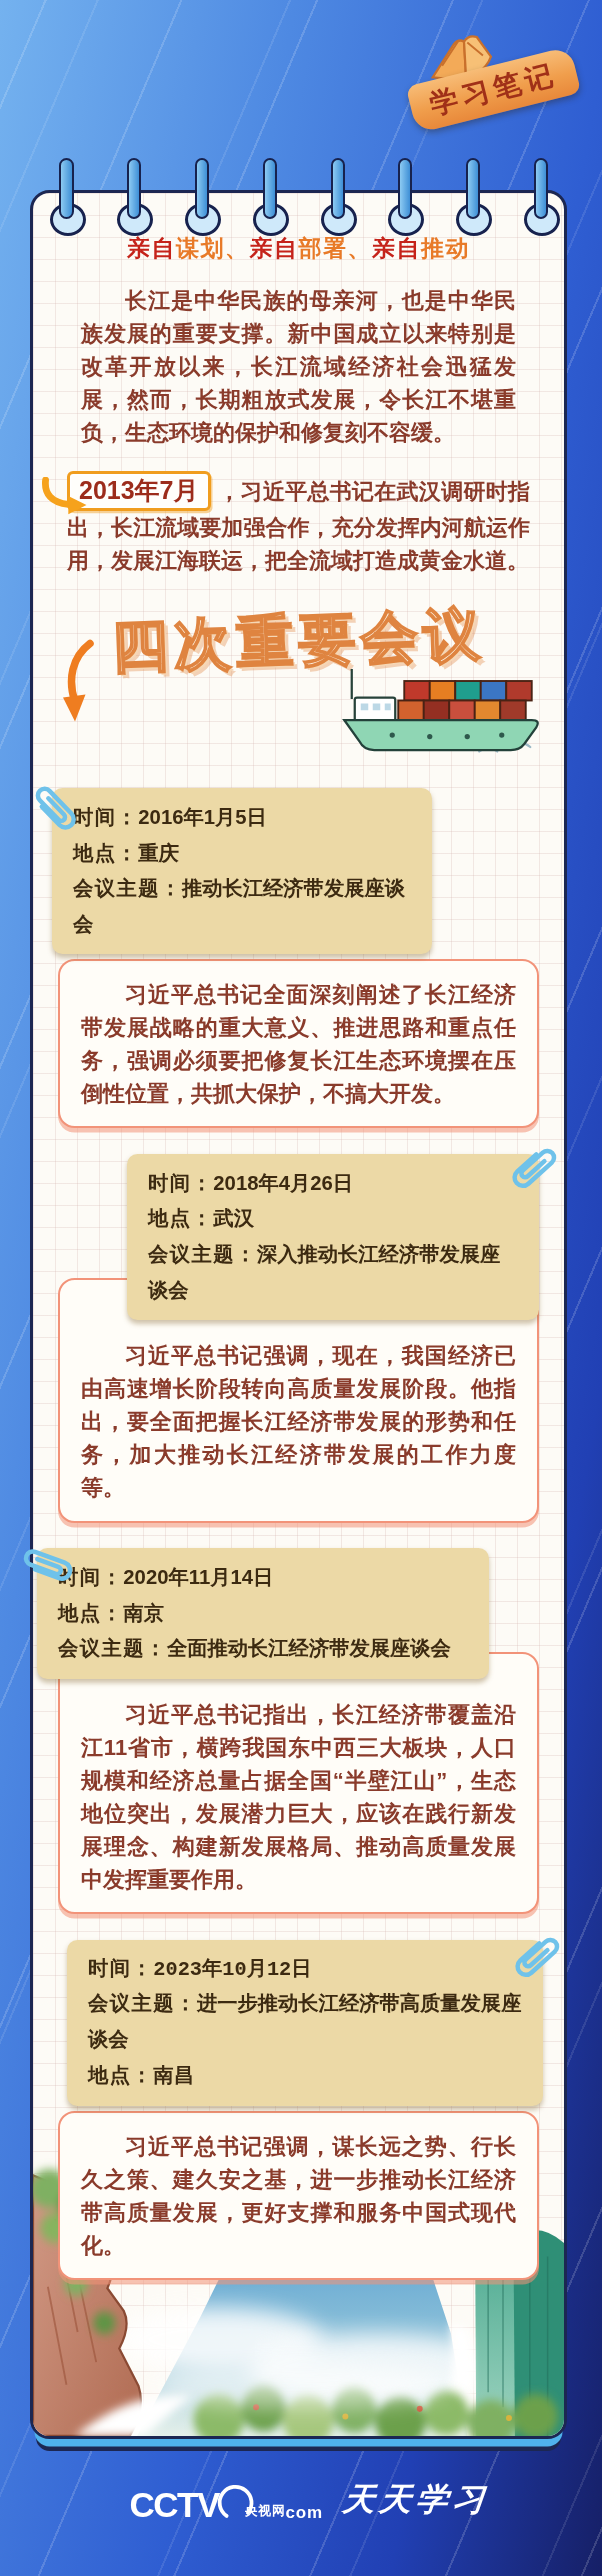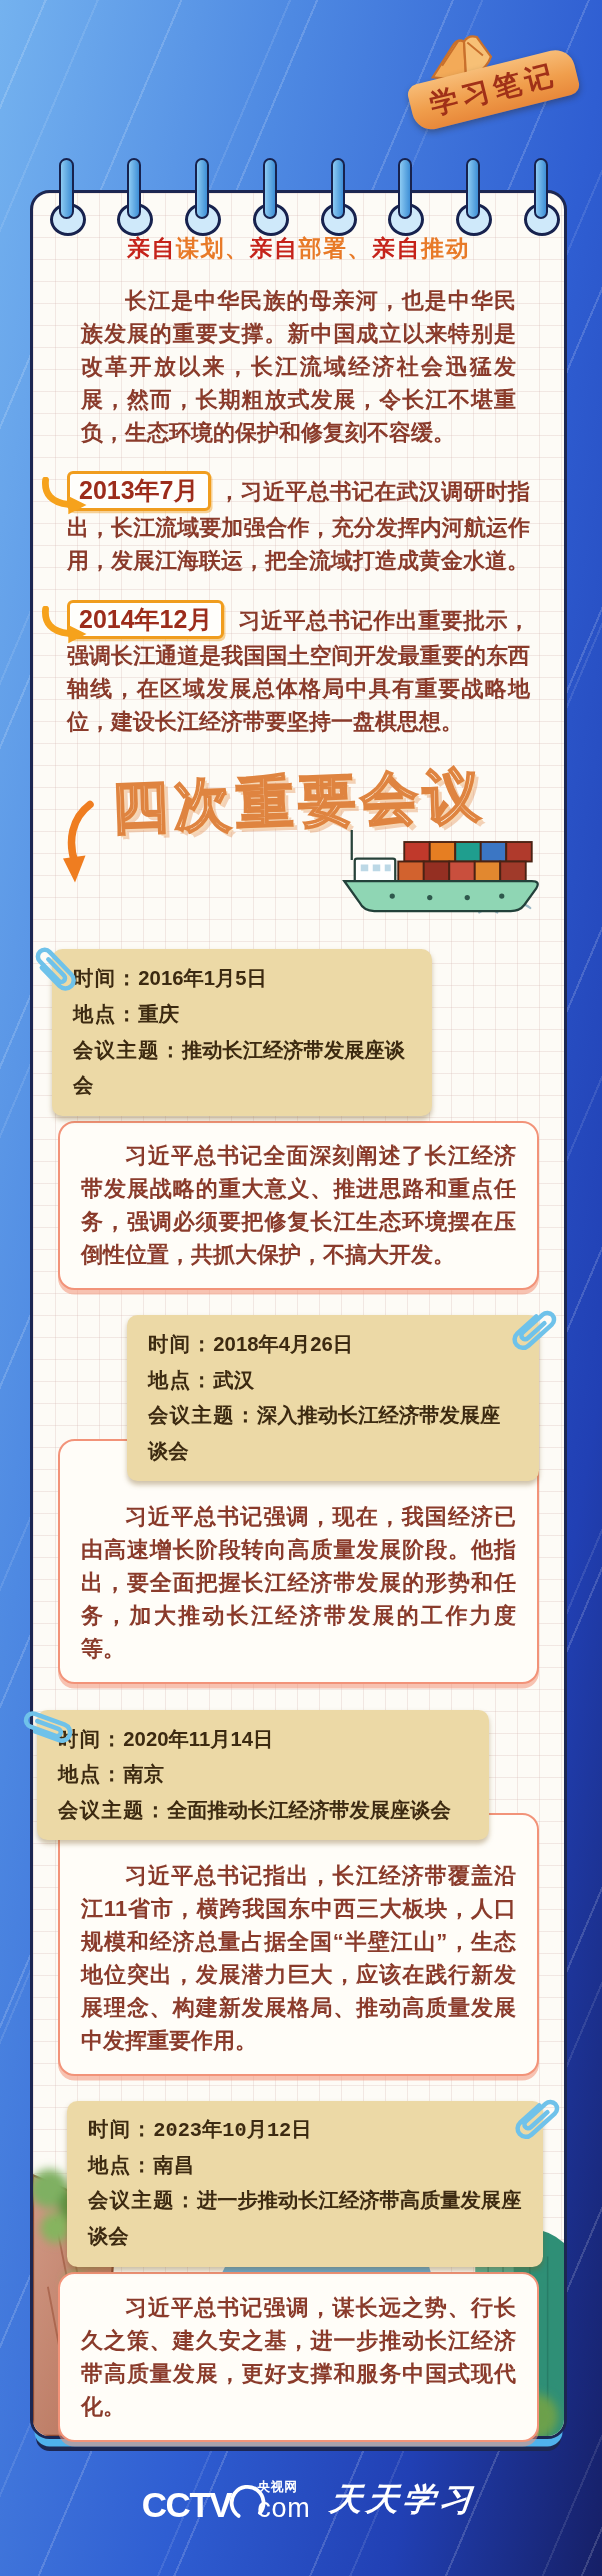--- a/index.html
+++ b/index.html
@@ -74,23 +74,23 @@
   .m3 .clip{left:-39px;top:-15px;transform:rotate(-70deg);}
   .m4 .clip{right:-25.6px;top:-16.6px;transform:rotate(48deg);}
   
   .landscape{position:absolute;left:0;bottom:0;width:531px;height:300px;border-radius:0 0 16.6px 16.6px;
      overflow:hidden;z-index:2;}
   
   .footer{position:absolute;left:8px;top:2478px;width:602px;display:flex;justify-content:center;
      align-items:flex-end;color:#fff;z-index:4;}
   .cctv{font-size:35px;font-weight:900;letter-spacing:-1.5px;line-height:1;}
   .swoosh{margin:-4.5px 0 0 -3px;}
-  .ys-stack{display:flex;flex-direction:column;margin-left:-12px;line-height:1.05;}
+  .ys-stack{display:flex;flex-direction:row;margin-left:-12px;line-height:1.05;}
   .ysw{font-size:12.8px;font-weight:700;letter-spacing:0.8px;}
-  .com{font-size:27px;font-weight:400;letter-spacing:0.8px;}
+  .com{font-size:17px;font-weight:700;letter-spacing:0.8px;}
   .ttxx{margin-left:19.6px;font-size:32px;font-weight:900;font-style:italic;letter-spacing:4.5px;
      transform:skewX(-6deg);}
 </style>
 </head>
 <body>
 
 <div class="page">
   <div class="bg"></div>
 
   <div class="ribbon">
@@ -147,27 +147,20 @@
       <p class="intro">长江是中华民族的母亲河，也是中华民族发展的重要支撑。新中国成立以来特别是改革开放以来，长江流域经济社会迅猛发展，然而，长期粗放式发展，令长江不堪重负，生态环境的保护和修复刻不容缓。</p>
 
       <p class="milestone">
         <svg class="hook" width="50" height="38" viewBox="0 0 66 50">
           <path d="M10,4 C8,22 18,34 40,36" stroke="#f6a21c" stroke-width="9" fill="none" stroke-linecap="round"></path>
           <polygon points="40,25 64,37 40,49" fill="#f6a21c"></polygon>
         </svg>
         <span class="datebox">2013年7月</span><span>，习近平总书记在武汉调研时指出，长江流域要加强合作，充分发挥内河航运作用，发展江海联运，把全流域打造成黄金水道。</span>
       </p>
 
-      <p class="milestone">
-        <svg class="hook" width="50" height="38" viewBox="0 0 66 50">
-          <path d="M10,4 C8,22 18,34 40,36" stroke="#f6a21c" stroke-width="9" fill="none" stroke-linecap="round"></path>
-          <polygon points="40,25 64,37 40,49" fill="#f6a21c"></polygon>
-        </svg>
-        <span class="datebox">2014年12月</span>&nbsp;<span>习近平总书记作出重要批示，强调长江通道是我国国土空间开发最重要的东西轴线，在区域发展总体格局中具有重要战略地位，建设长江经济带要坚持一盘棋思想。</span>
-      </p>
 
       <div class="section-head">
         <h2 class="section-title">四次重要会议</h2>
         <svg class="big-arrow" width="42" height="84" viewBox="0 0 56 112">
           <path d="M44,6 C20,24 14,54 24,84" stroke="#ef7d20" stroke-width="10" fill="none" stroke-linecap="round"></path>
           <polygon points="8,78 38,74 24,110" fill="#ef7d20"></polygon>
         </svg>
         <svg class="ship" width="212" height="99" viewBox="0 0 282 132">
           <path d="M150,118 q12,-10 24,0 M196,122 q12,-10 24,0 M240,116 q12,-10 24,0 M120,108 q10,-8 20,0" stroke="#9db9c6" stroke-width="3" fill="none" stroke-linecap="round"></path>
           <line x1="26" y1="12" x2="26" y2="52" stroke="#27423a" stroke-width="3"></line>
@@ -234,22 +227,22 @@
           <p>习近平总书记指出，长江经济带覆盖沿江11省市，横跨我国东中西三大板块，人口规模和经济总量占据全国“半壁江山”，生态地位突出，发展潜力巨大，应该在践行新发展理念、构建新发展格局、推动高质量发展中发挥重要作用。</p>
         </div>
       </div>
 
       <div class="meeting m4">
         <svg class="clip" width="39" height="66" viewBox="0 0 52 88">
           <path d="M16,30 L16,64 a11,11 0 0 0 22,0 L38,22 a9,9 0 0 0 -18,0 L20,58 a5,5 0 0 0 10,0 L30,28" stroke="#6fc2ea" stroke-width="6" fill="none" stroke-linecap="round"></path>
         </svg>
         <div class="tan">
           <div><span class="lbl">时间：</span><span>2023年10月12日</span></div>
+          <div><span class="lbl">会议主题：</span><span>进一步推动长江经济带高质量发展座谈会</span></div>
           <div><span class="lbl">地点：</span><span>南昌</span></div>
-          <div><span class="lbl">会议主题：</span><span>进一步推动长江经济带高质量发展座谈会</span></div>
         </div>
         <div class="desc">
           <p>习近平总书记强调，谋长远之势、行长久之策、建久安之基，进一步推动长江经济带高质量发展，更好支撑和服务中国式现代化。</p>
         </div>
       </div>
     </div>
 
     <svg class="landscape" viewBox="0 0 714 398" preserveAspectRatio="none">
       <defs>
         <linearGradient id="gm" x1="0" y1="0" x2="0" y2="1">

